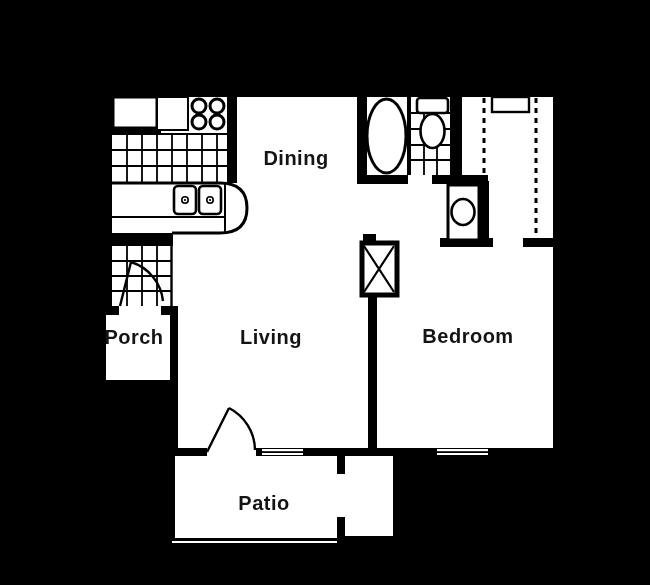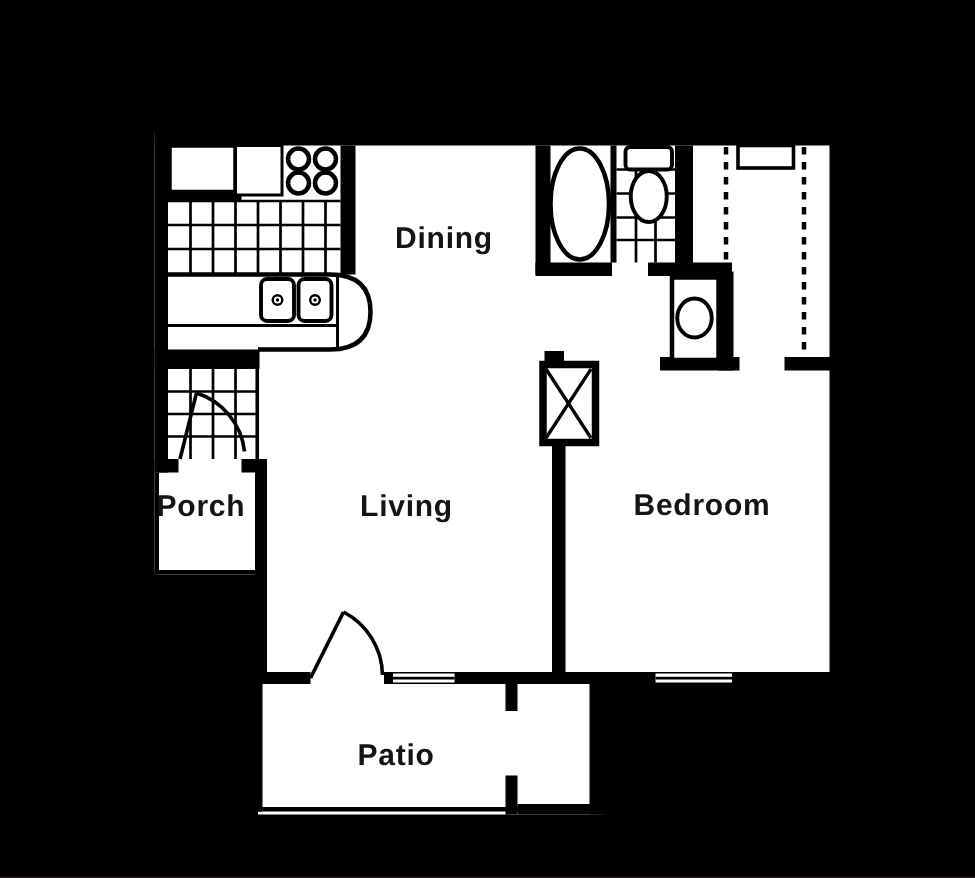--- a/index.html
+++ b/index.html
@@ -1,16 +1,16 @@
 <!DOCTYPE html>
 <html><head>
 <meta charset="utf-8">
 <style>
   html,body{margin:0;padding:0;background:#000;}
-  .stage{position:relative;width:650px;height:585px;background:#f9a8d4;overflow:hidden;}
+  .stage{position:relative;width:650px;height:585px;background:#0f766e;overflow:hidden;}
   svg{display:block;}
   text.room-label{
     font-family:"Liberation Sans", sans-serif;
     font-weight:600;
     font-size:20px;
     letter-spacing:0.5px;
     fill:#141414;
     text-anchor:middle;
   }
 </style>

